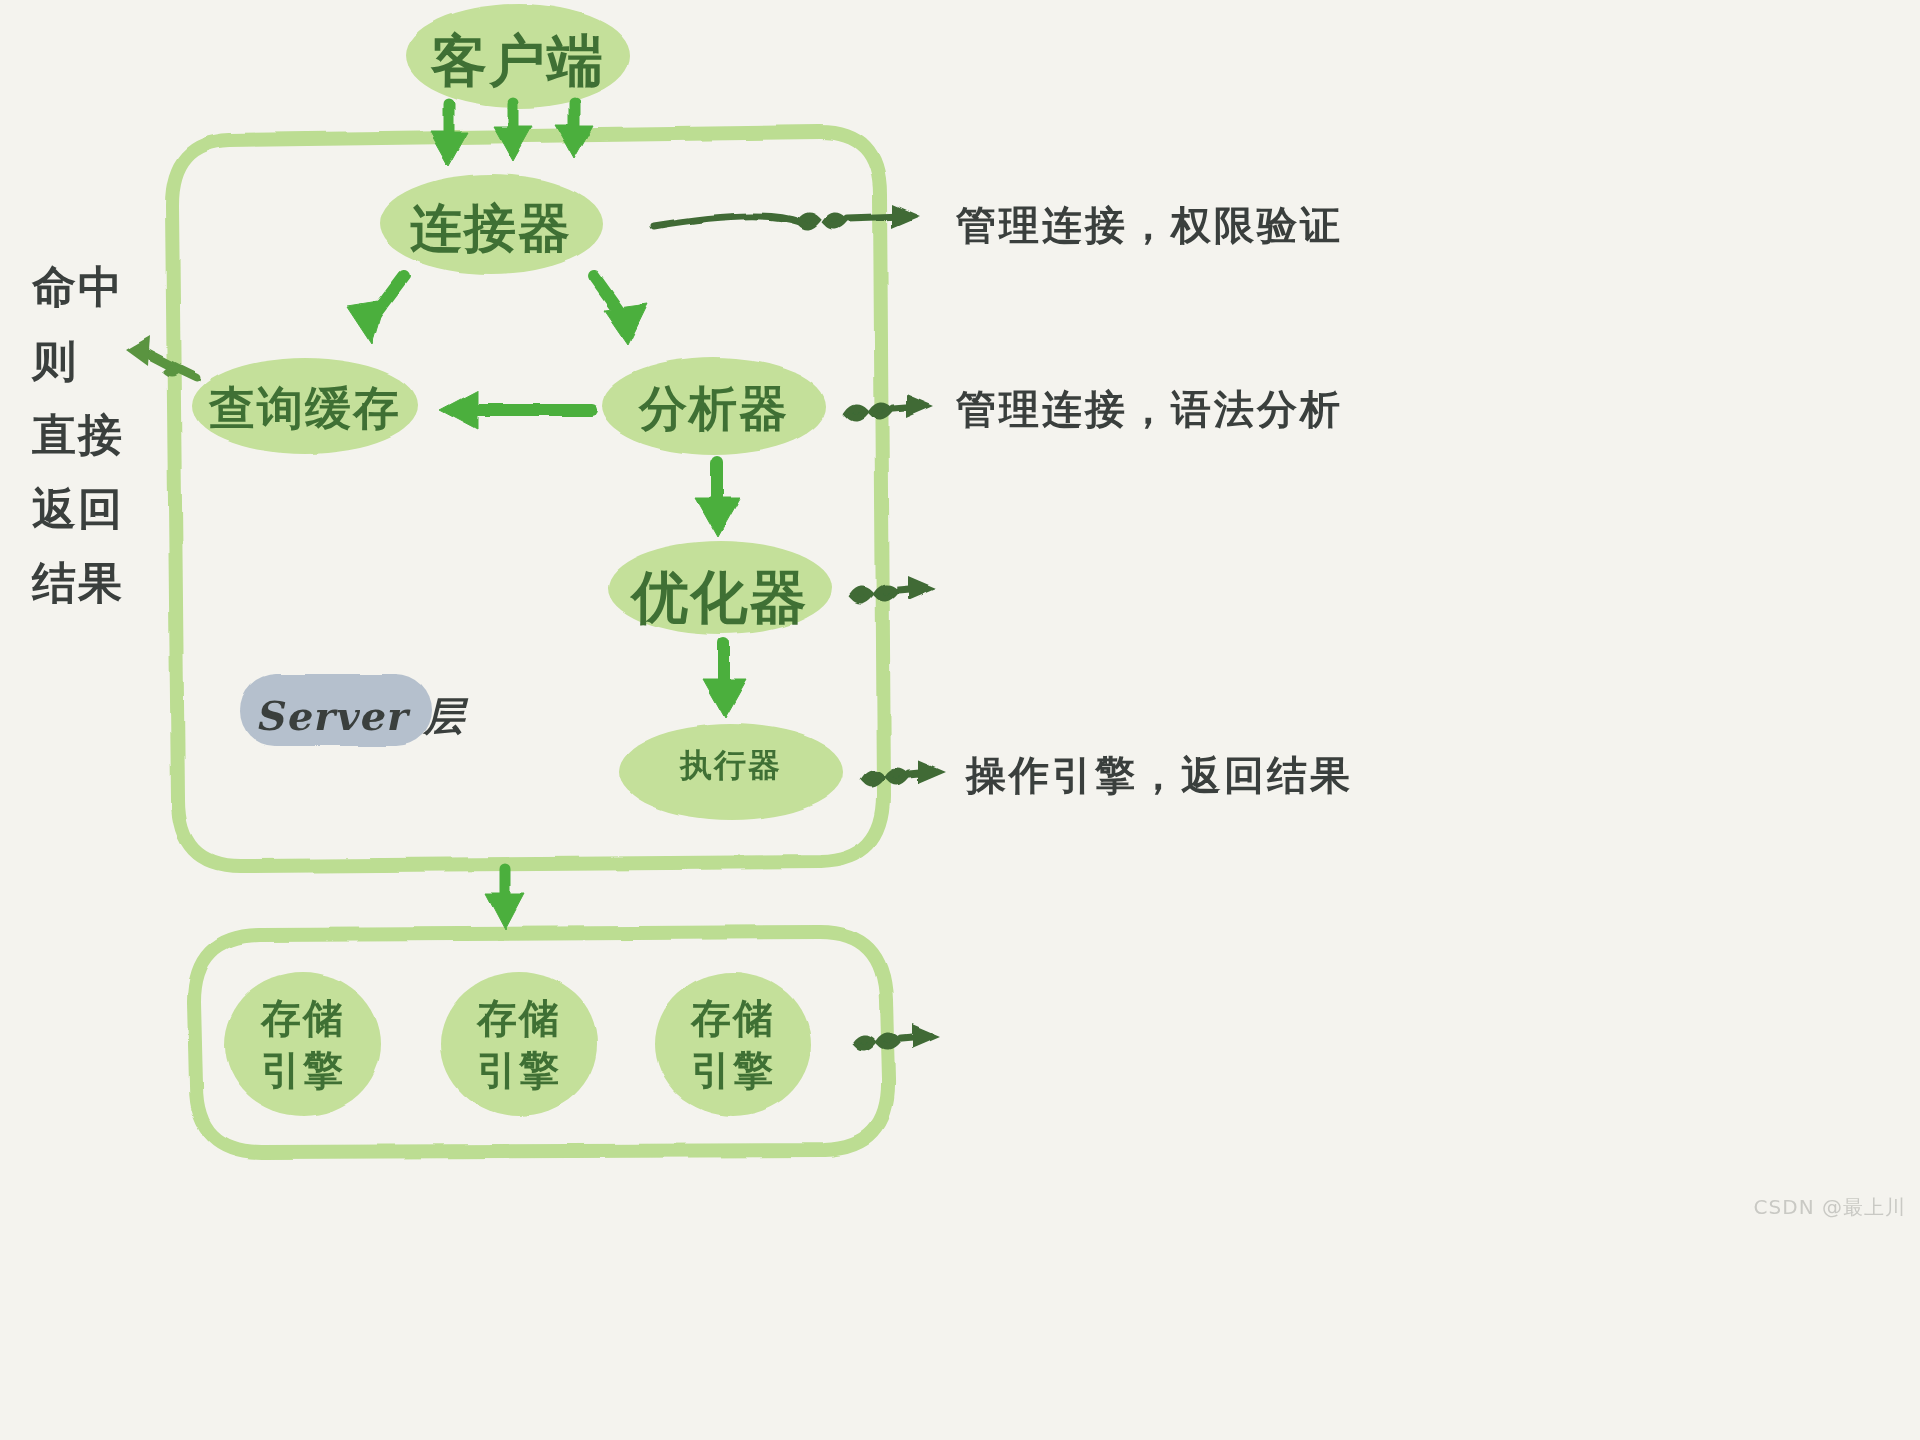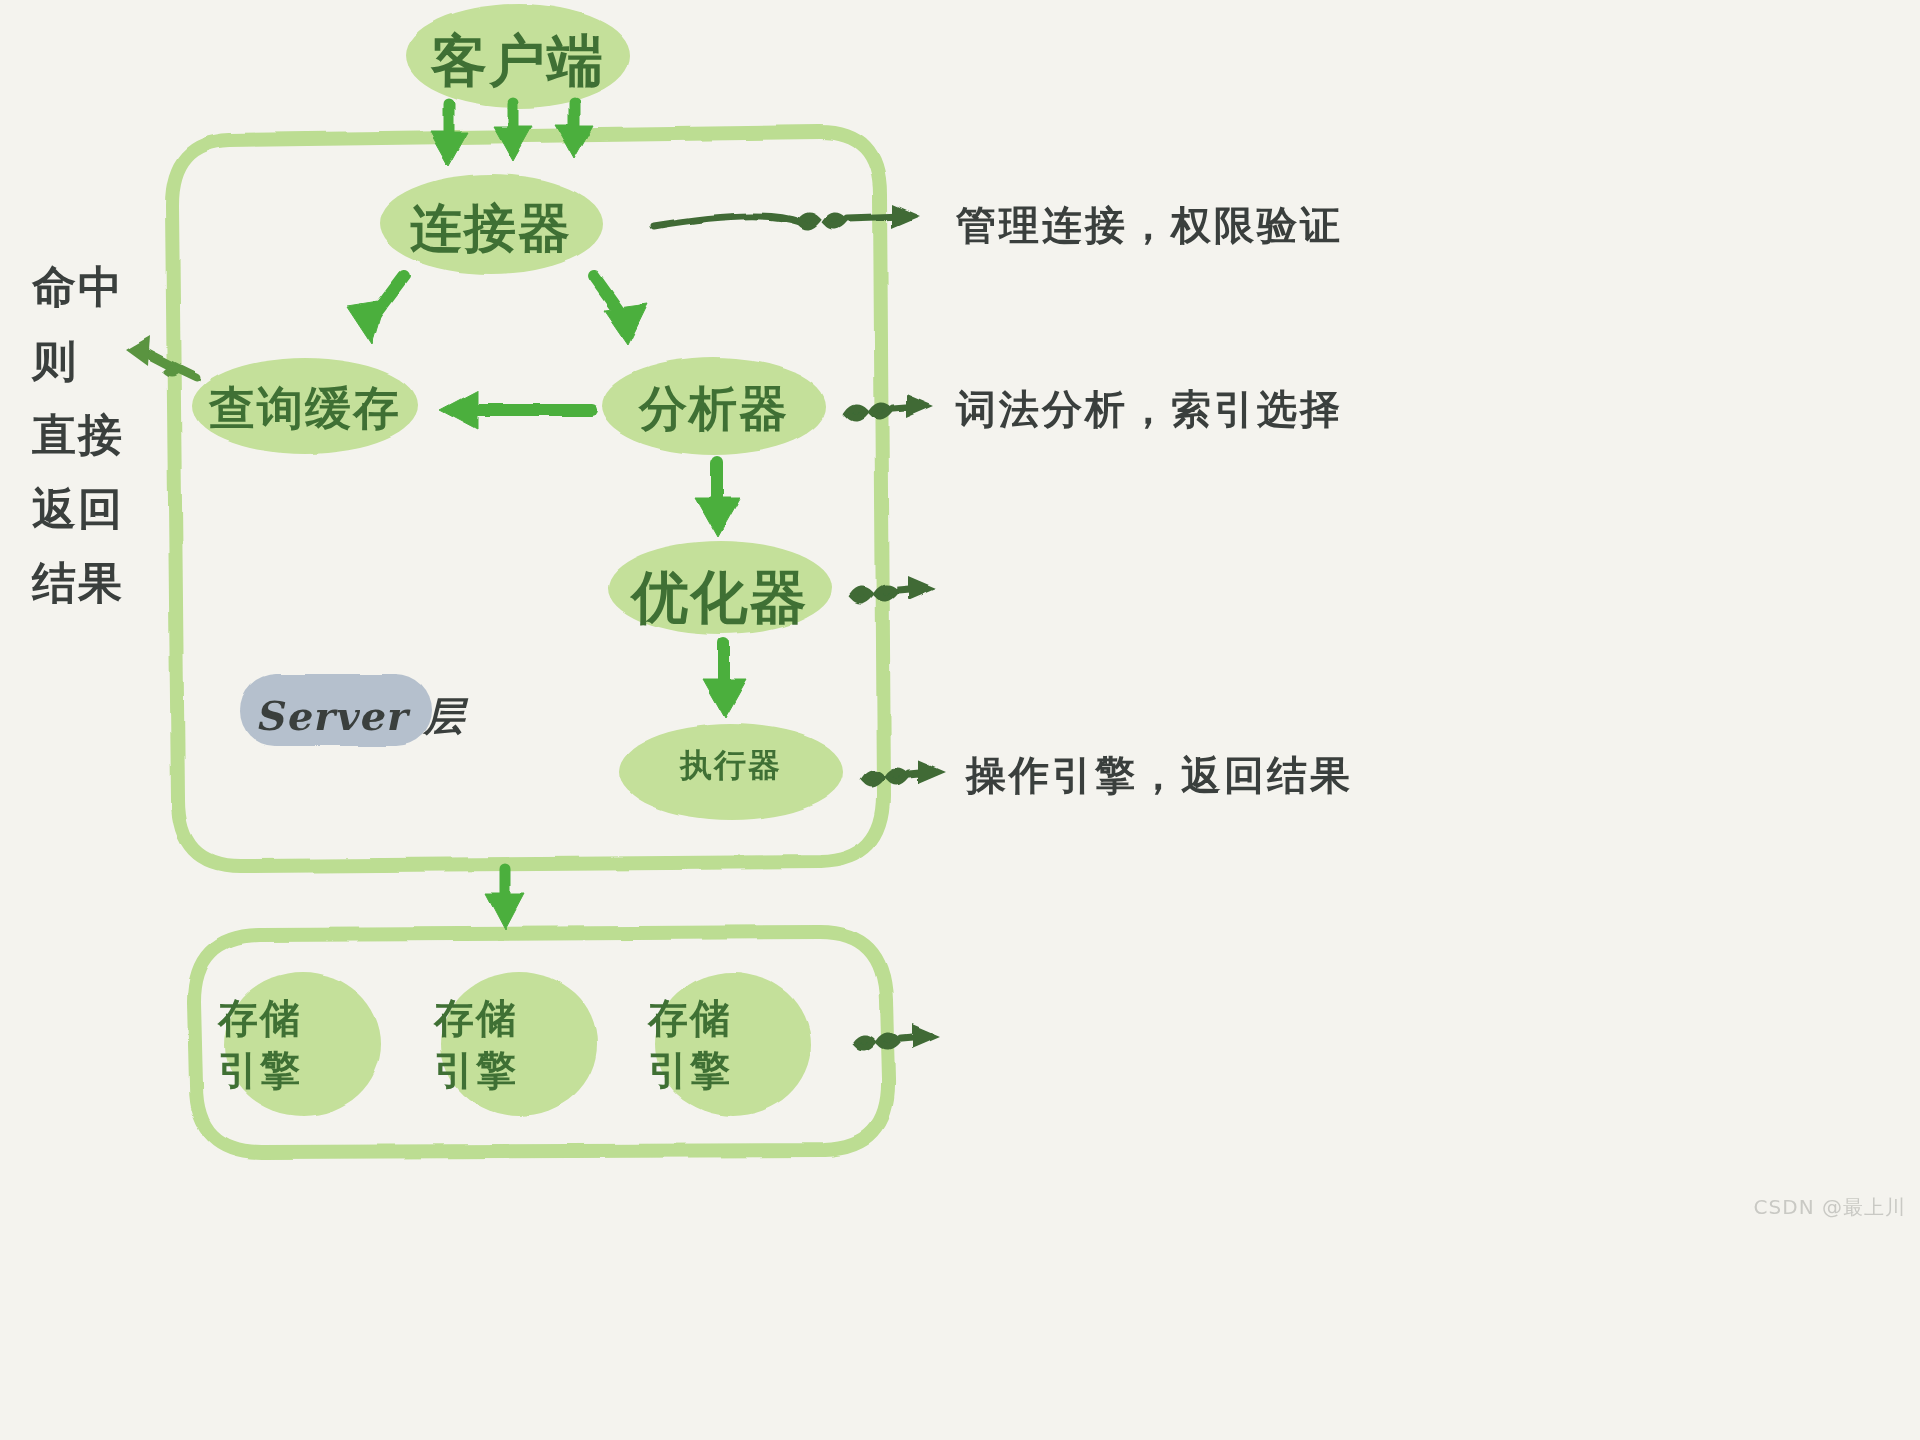--- a/index.html
+++ b/index.html
@@ -62,21 +62,21 @@
     letter-spacing:1px;
   }
   .storage-label{
     position:absolute;
     color:#3f7034;
     font-family:"DejaVu Sans", sans-serif;
     font-weight:700;
     font-size:40px;
     line-height:52px;
     width:170px;
-    text-align:left;
+    text-align:center;
     letter-spacing:2px;
     pointer-events:none;
   }
 </style>
 </head>
 <body>
 
 <div id="stage">
 
   <svg id="canvas" viewBox="0 0 1920 1440">
@@ -235,21 +235,21 @@
   <div class="storage-label" style="left:434px;top:992px;">
     <div>存储</div>
     <div>引擎</div>
   </div>
   <div class="storage-label" style="left:648px;top:992px;">
     <div>存储</div>
     <div>引擎</div>
   </div>
 
   <div class="anno" style="left:956px;top:198px;">管理连接，权限验证</div>
-  <div class="anno" style="left:956px;top:382px;">词法分析，索引选择</div>
+  <div class="anno" style="left:956px;top:382px;">管理连接，语法分析</div>
   <div class="anno" style="left:966px;top:748px;">操作引擎，返回结果</div>
 
   <div class="side-note" style="left:32px;top:250px;">
     <div>命中</div>
     <div>则</div>
     <div>直接</div>
     <div>返回</div>
     <div>结果</div>
   </div>
 

